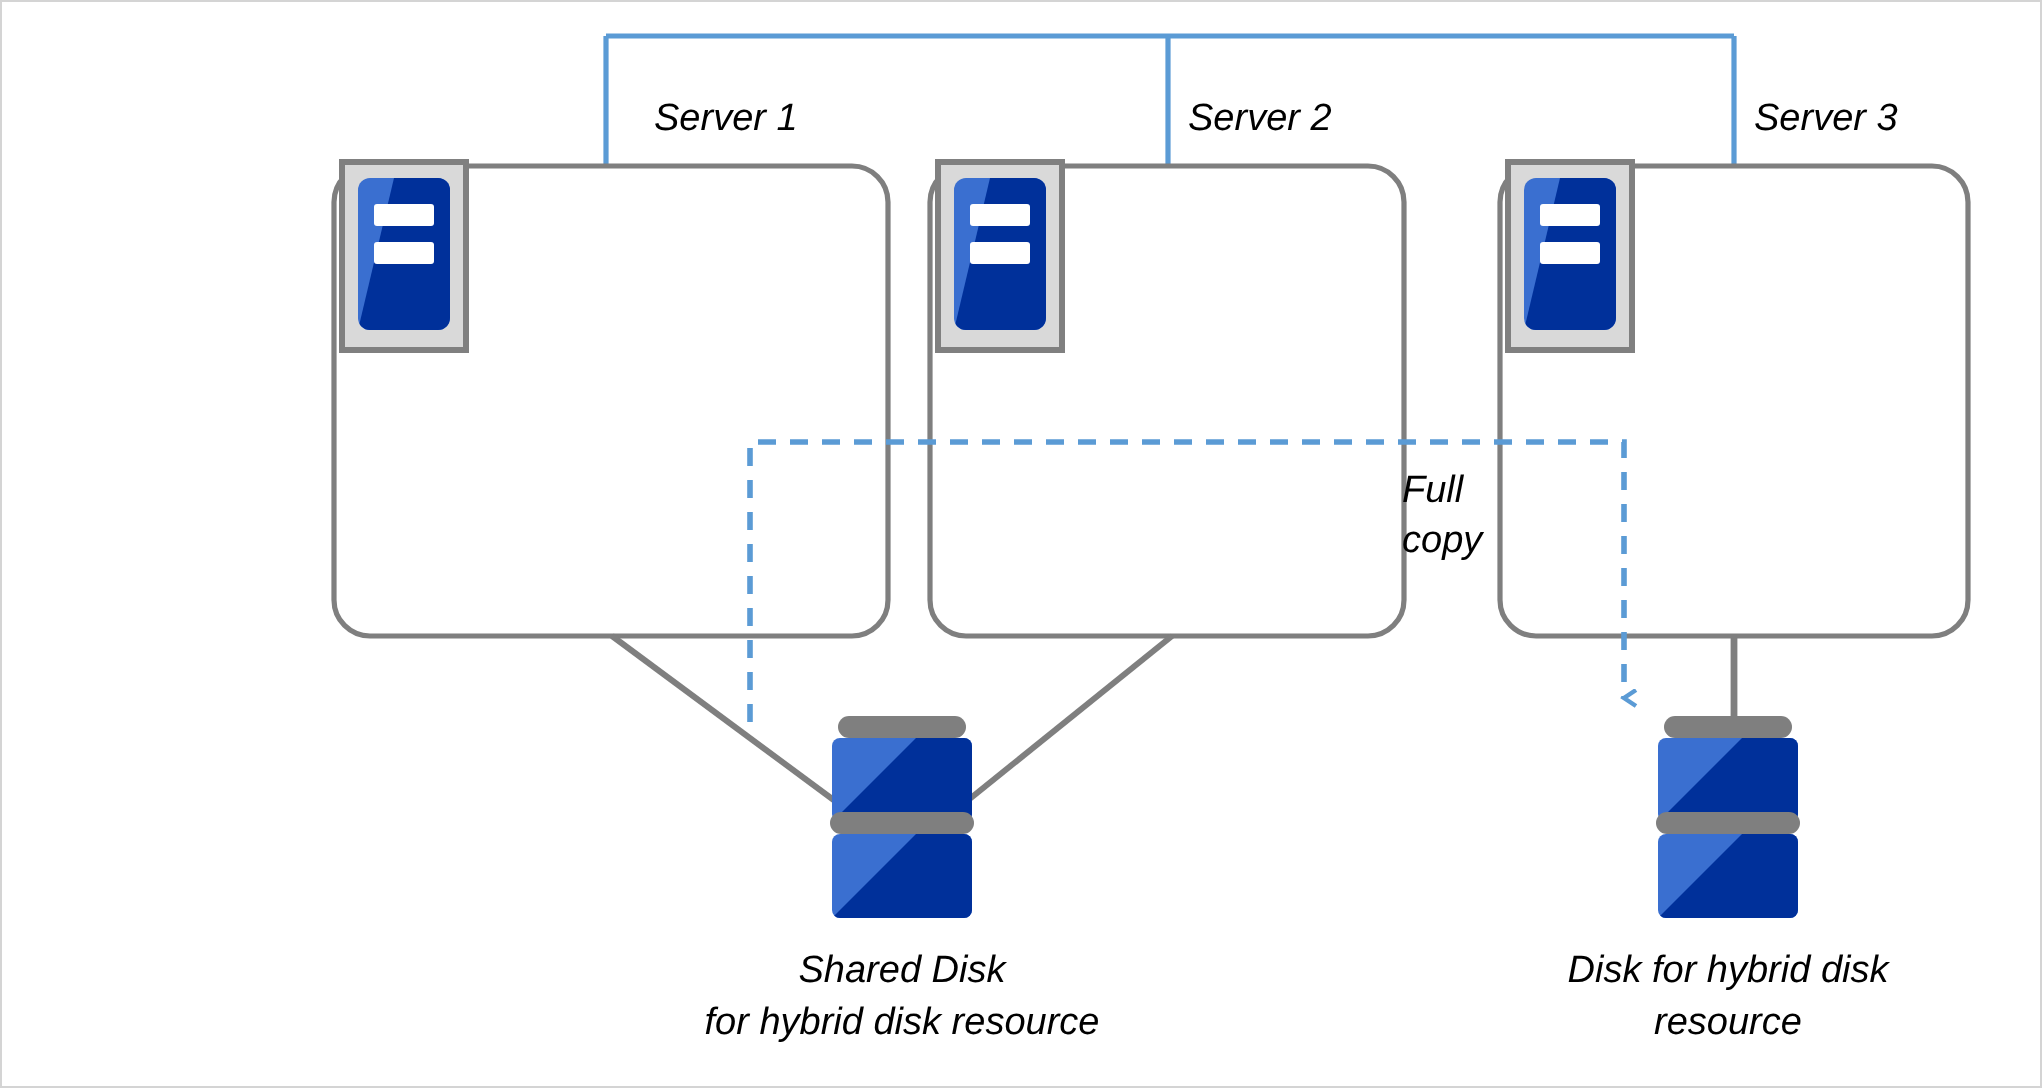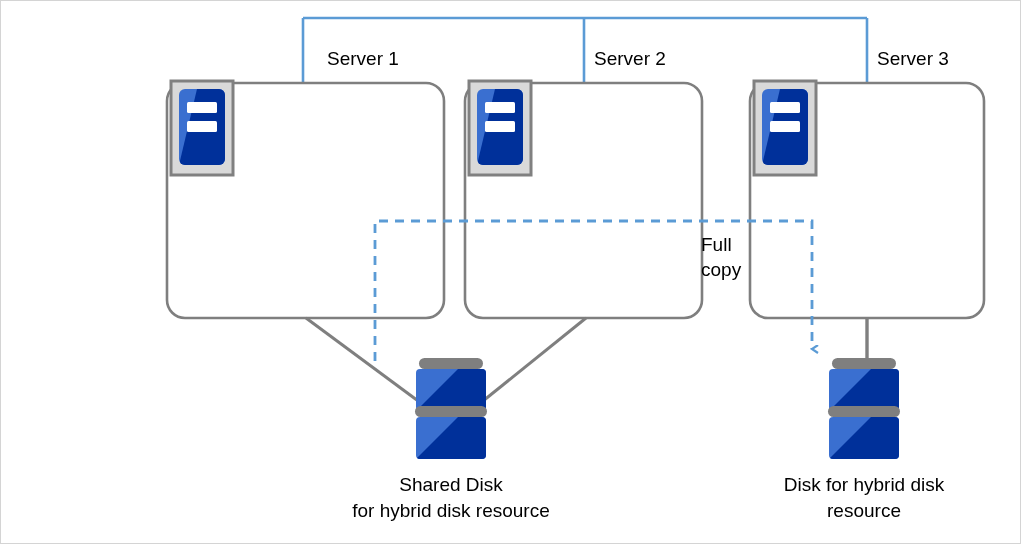--- a/index.html
+++ b/index.html
@@ -11,20 +11,21 @@
     font-family: "Liberation Sans", sans-serif;
   }
   #diagram-root {
     position: relative;
     width: 1021px;
     height: 544px;
     background: #ffffff;
     border: 1px solid #d4d4d4;
     box-sizing: border-box;
     overflow: hidden;
+    font-style: italic;
   }
   #diagram-svg {
     position: absolute;
     left: 0;
     top: 0;
     width: 1021px;
     height: 544px;
     display: block;
   }
   .label-text {

